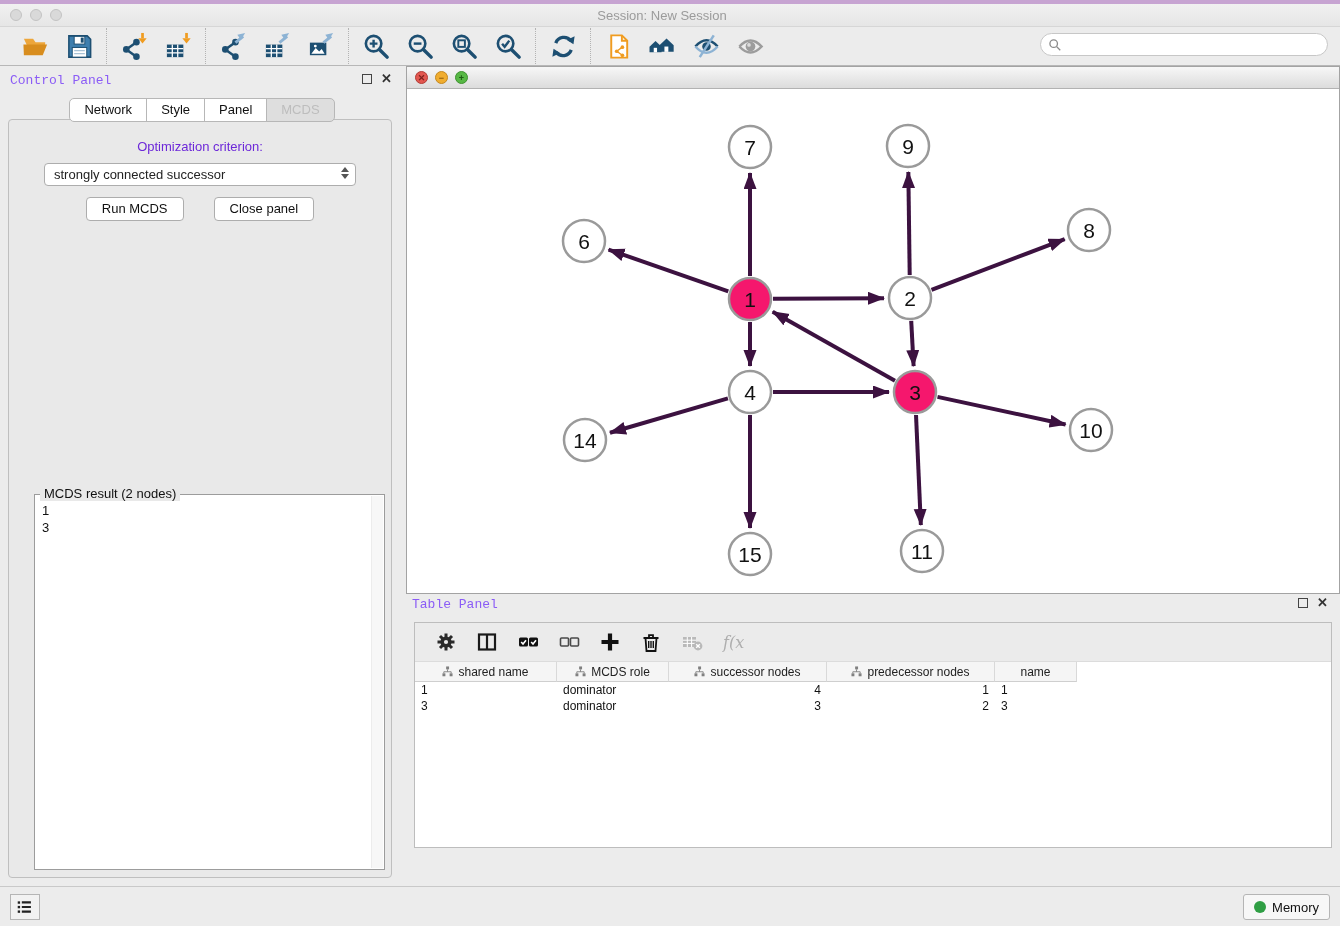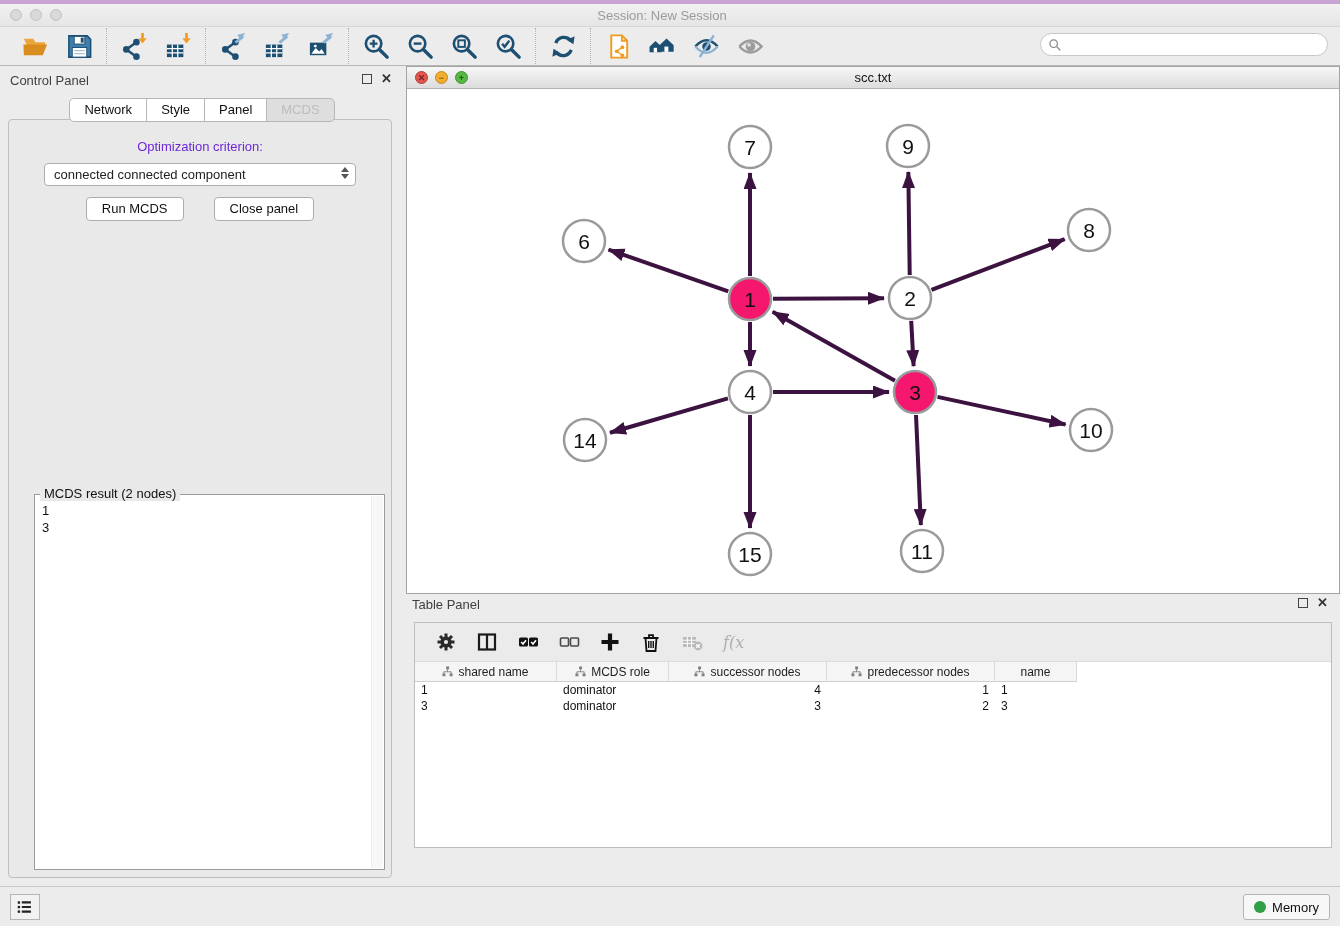--- a/index.html
+++ b/index.html
@@ -33,21 +33,21 @@
   .search-wrap {
     position:absolute; right:12px; top:6px; width:288px; height:23px;
     background:#fff; border:1px solid #c7c7c7; border-radius:12px;
     display:flex; align-items:center; padding-left:7px;
   }
   .search-wrap svg { width:14px; height:14px; }
   .search-wrap input { border:none; outline:none; flex:1; height:19px; font-size:13px; background:transparent; }
   
   .control-panel { position:absolute; left:4px; top:70px; width:392px; height:816px; }
   .panel-header { position:relative; height:24px; }
-  .panel-title { position:absolute; left:6px; top:3px; font-size:13px; color:#404040; }
+  .panel-title { position:absolute; left:6px; top:3px; font-size:13px; color:#8b5cf6;font-family:Liberation Mono, monospace; }
   .panel-btns { position:absolute; right:4px; top:4px; display:flex; gap:9px; align-items:center; }
   .btn-max { width:10px; height:10px; border:1.5px solid #444; background:transparent; display:inline-block; }
   .btn-close { font-size:13px; font-weight:bold; color:#333; line-height:10px; }
   .cp-tabs { position:absolute; top:28px; left:0; right:0; display:flex; justify-content:center; z-index:2; }
   .tab {
     font-size:13px; padding:3px 14px 4px; background:#fff; color:#111;
     border:1px solid #b7b7b7; margin-left:-1px; cursor:pointer;
   }
   .tab:first-child { border-radius:5px 0 0 5px; margin-left:4px; }
   .tab:last-child { border-radius:0 5px 5px 0; }
@@ -312,21 +312,21 @@
   </div>
   <div class="cp-tabs" id="cp-tabs">
       <div class="tab">Network</div>
       <div class="tab">Style</div>
       <div class="tab">Panel</div>
       <div class="tab active">MCDS</div>
     </div>
   <div class="tab-pane">
     <div class="opt-label">Optimization criterion:</div>
     <div class="select">
-      <span>connected connected component</span>
+      <span>strongly connected successor</span>
       <span class="stepper">
           <i class="up"></i>
           <i class="dn"></i>
         </span>
     </div>
     <div class="btn-row">
       <button class="push-btn">Run MCDS</button>
       <button class="push-btn">Close panel</button>
     </div>
     <div class="result-box">
@@ -340,21 +340,20 @@
   </div>
 </div>
 
 <div class="net-window">
   <div class="net-titlebar">
     <div class="net-lights">
       <span class="light-close">✕</span>
       <span class="light-min">−</span>
       <span class="light-max">+</span>
     </div>
-    <div class="net-title">scc.txt</div>
   </div>
   <div class="net-canvas">
     <svg id="graph-svg" width="932" height="504" viewBox="0 0 932 504">
         <defs>
           <marker id="arr" markerUnits="userSpaceOnUse" markerWidth="18" markerHeight="14" refX="16" refY="6.5" orient="auto">
             <path d="M0 0L17 6.5L0 13z" fill="#3c1240"></path>
           </marker>
         </defs>
         <line x1="343" y1="186" x2="343" y2="83" stroke="#3c1240" stroke-width="4" marker-end="url(#arr)"></line>
         <line x1="321.28718253123094" y1="201.4135938964542" x2="201.54492409513023" y2="159.5759373344431" stroke="#3c1240" stroke-width="4" marker-end="url(#arr)"></line>

